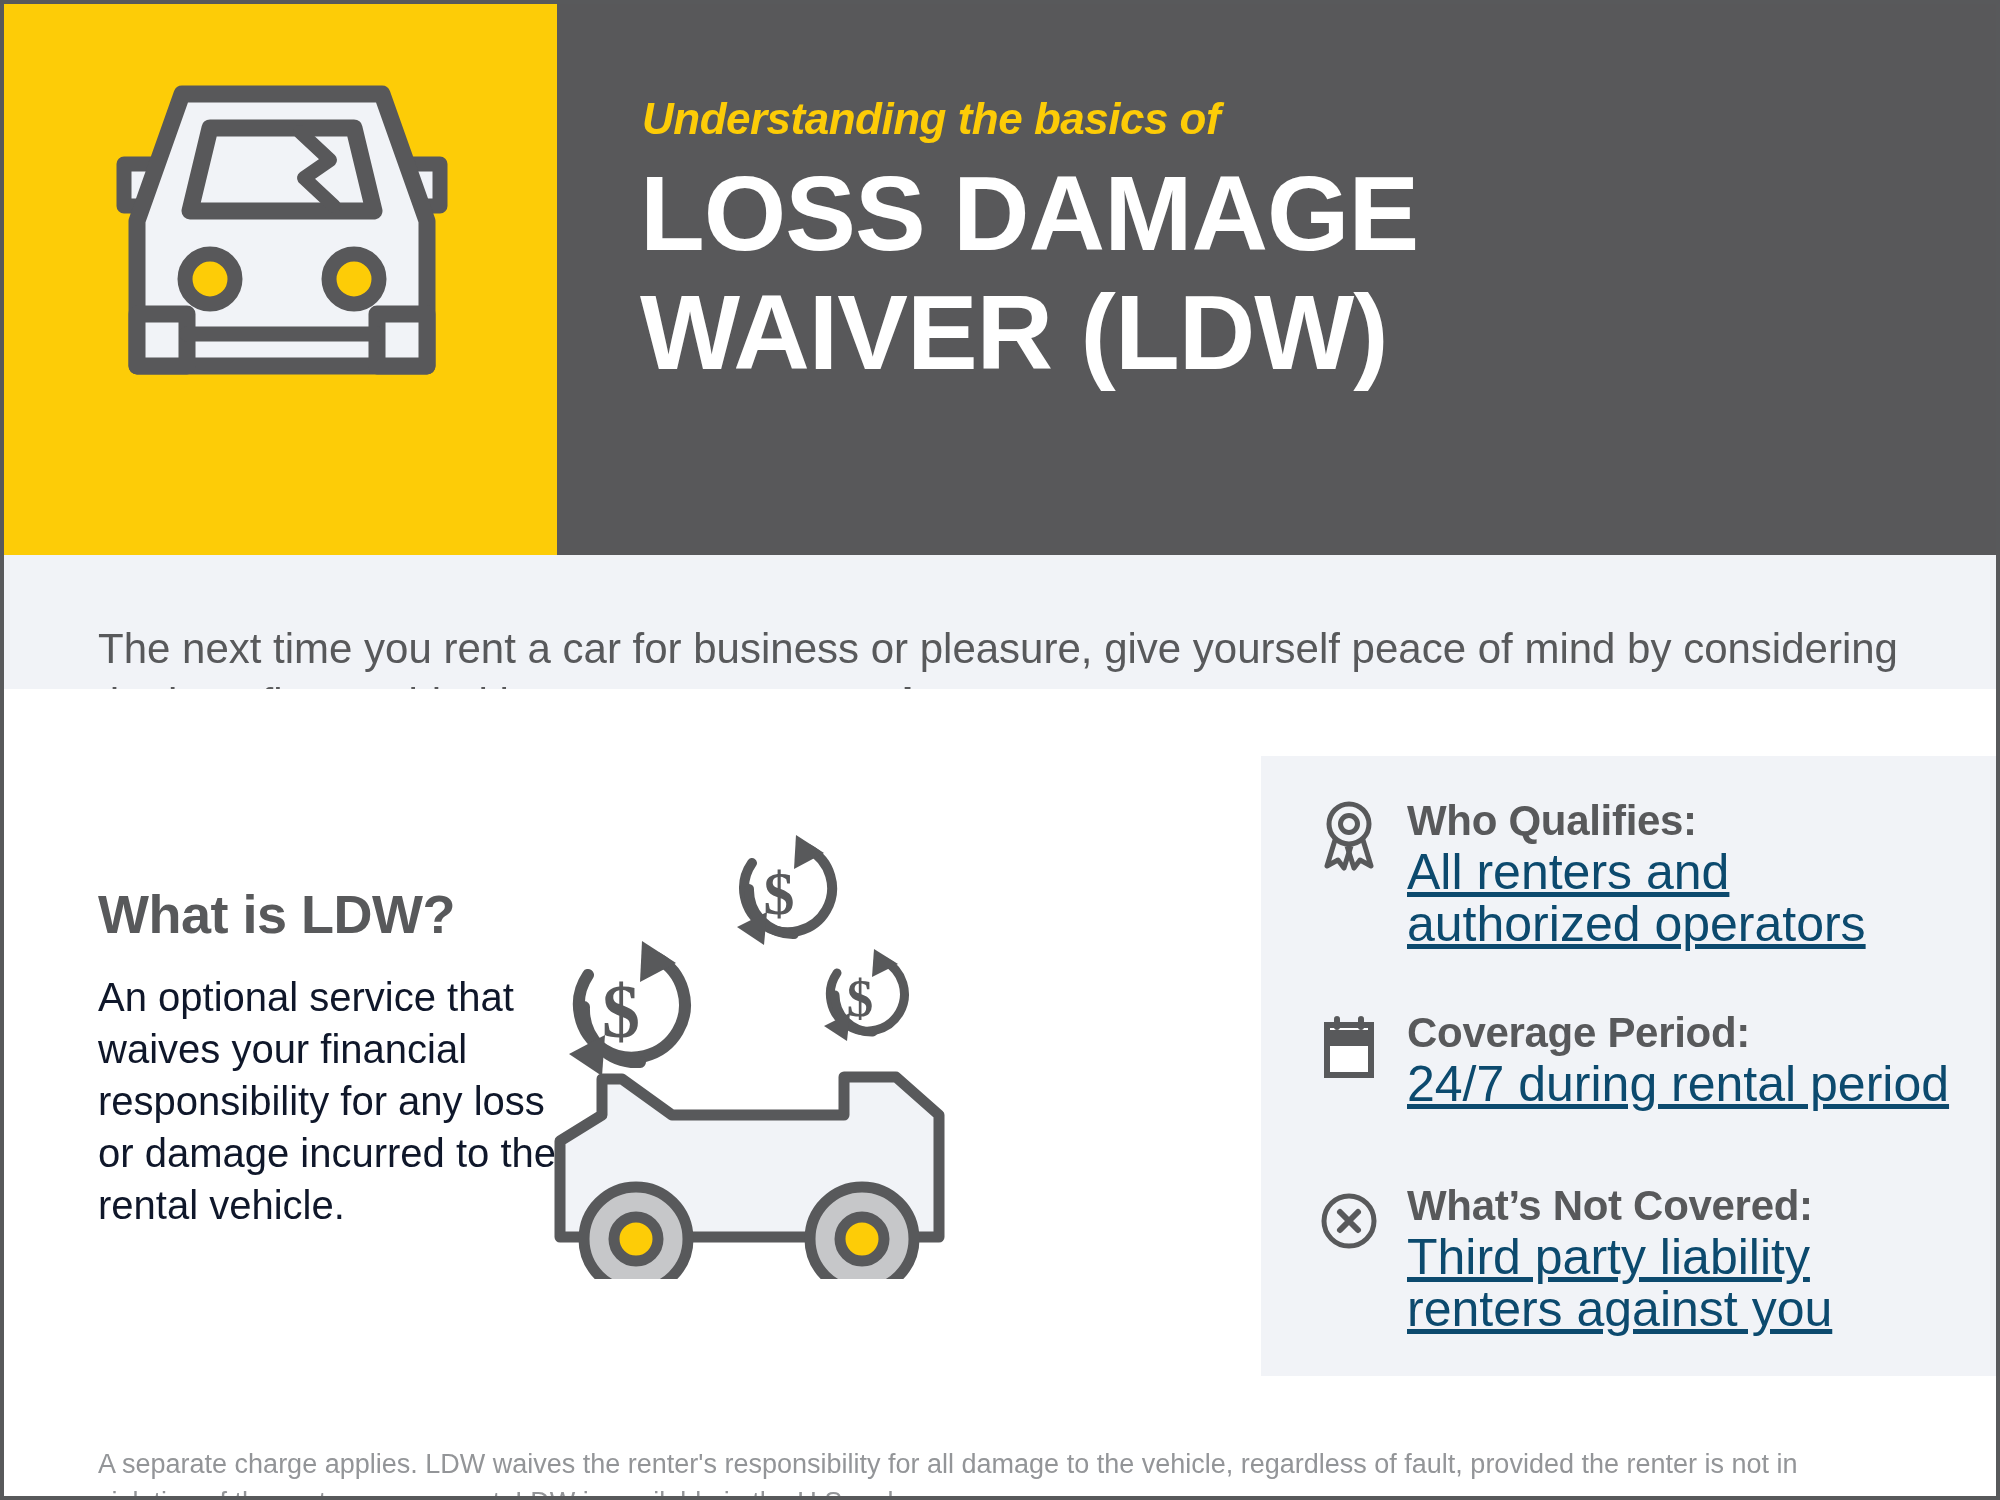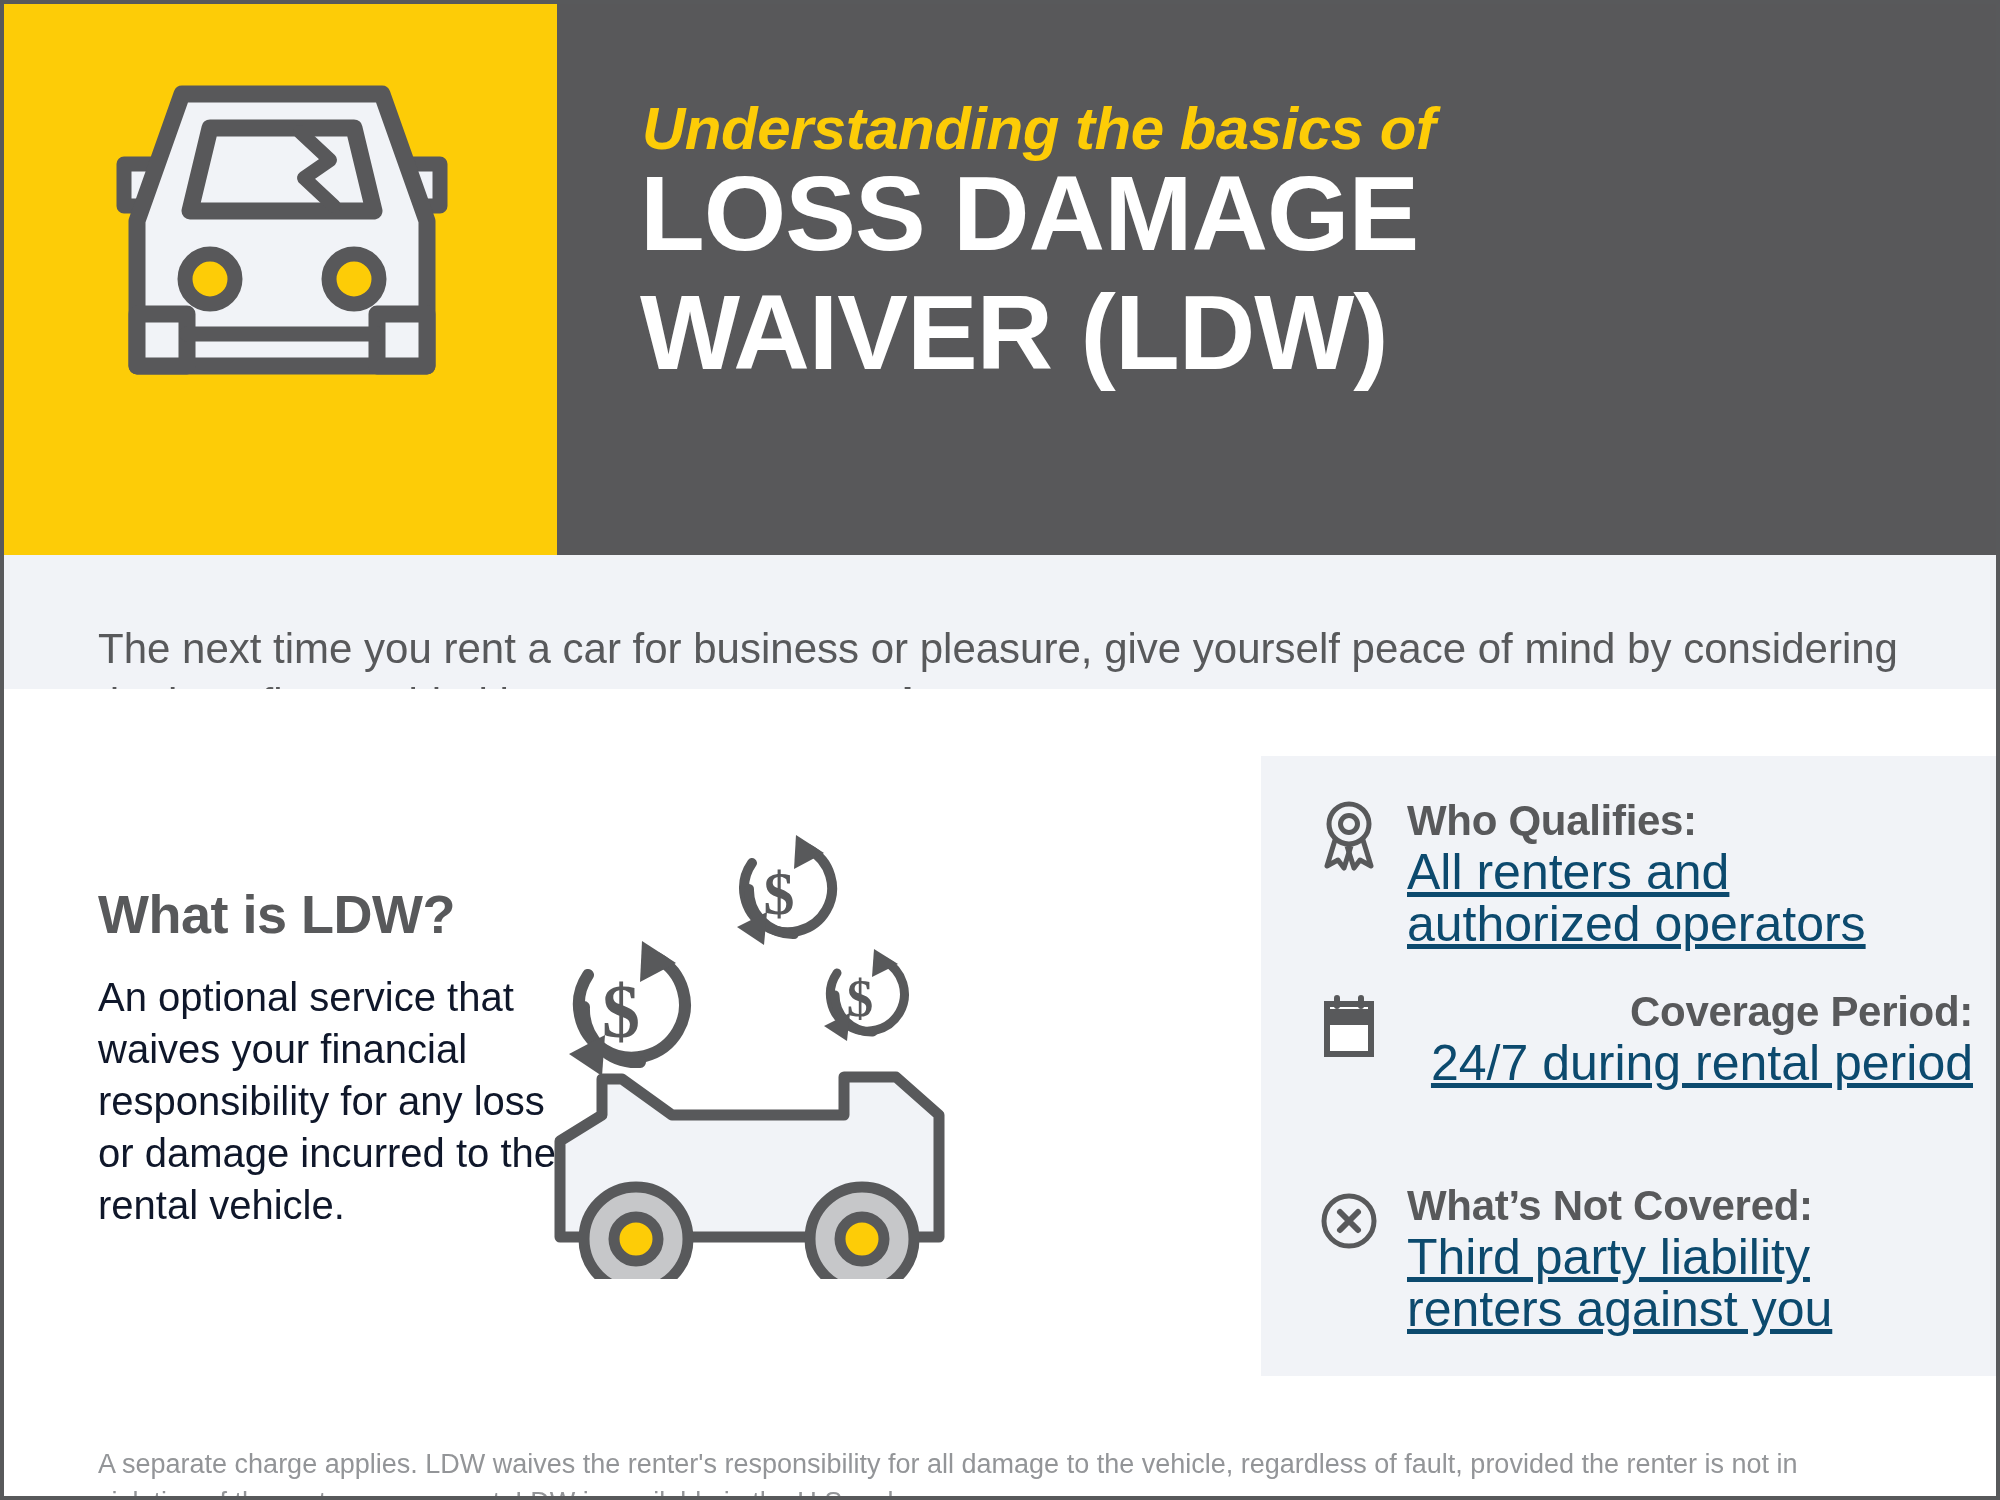--- a/index.html
+++ b/index.html
@@ -46,21 +46,21 @@
     left: 78px;
     top: 62px;
     width: 400px;
     height: 325px;
   }
   .eyebrow {
     position: absolute;
     left: 85px;
     top: 90px;
     color: #fdcc07;
-    font-size: 60px;
+    font-size: 44px;
     font-style: italic;
     font-weight: bold;
     letter-spacing: -0.5px;
     white-space: nowrap;
   }
   .main-title {
     position: absolute;
     left: 83px;
     top: 150px;
     color: #ffffff;
@@ -143,21 +143,21 @@
     padding: 12px;
   }
   .info-item {
     position: absolute;
     left: 52px;
     width: 660px;
     display: flex;
     align-items: flex-start;
   }
   .info-item:nth-of-type(1) { top: 40px; }
-  .info-item:nth-of-type(2) { top: 231px; text-align: right; }
+  .info-item:nth-of-type(2) { top: 252px; }
   .info-item:nth-of-type(3) { top: 425px; }
 
   .info-icon {
     flex: 0 0 72px;
     width: 72px;
     height: 72px;
     margin-right: 22px;
     display: flex;
     align-items: center;
     justify-content: center;

